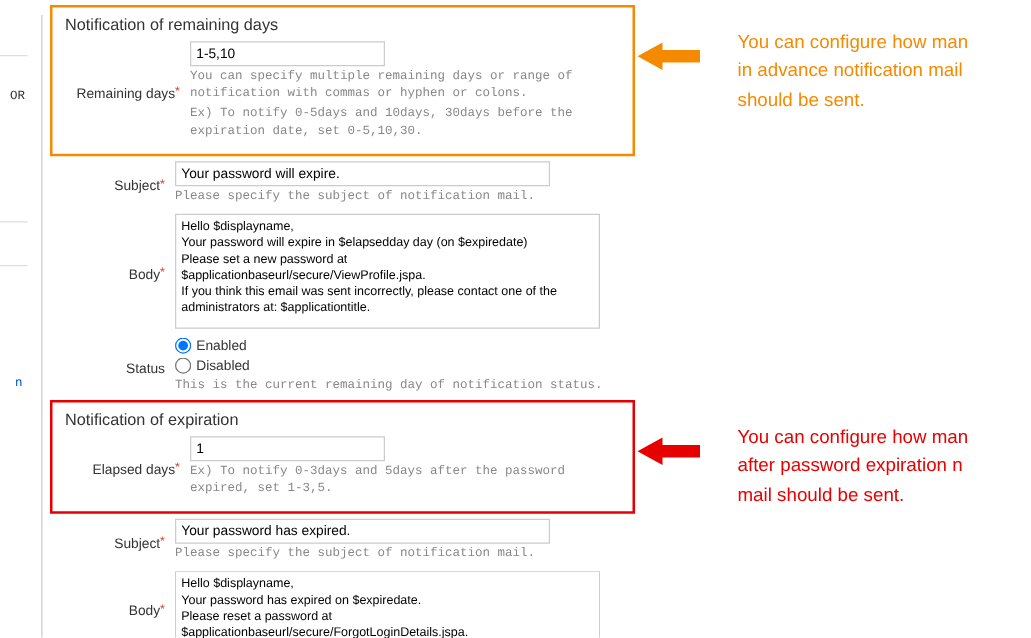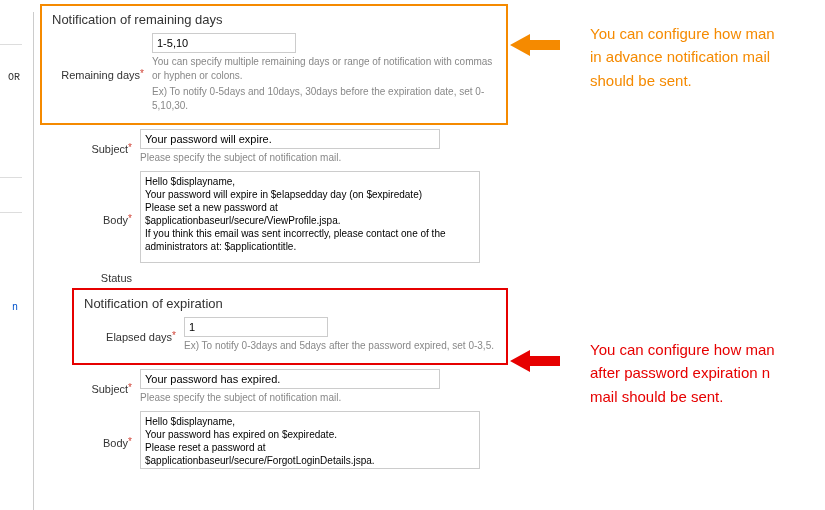--- a/index.html
+++ b/index.html
@@ -35,21 +35,21 @@
     left: 40px; top: 0;
     width: 770px;
   }
 
   .section-box {
     border: 2px solid;
     padding: 6px 10px 8px 10px;
     margin-bottom: 4px;
   }
   .box-orange { border-color: #f58a00; margin-top: 4px;}
-  .box-red { border-color: #e60000; margin-top: 4px; margin-left: 32px;}
+  .box-red { border-color: #e60000; margin-top: 4px;}
   .section-title {
     font-size: 13px;
     color: #333;
     margin-bottom: 6px;
   }
 
   .row {
     display: flex;
     align-items: center;
     margin-bottom: 2px;
@@ -59,21 +59,21 @@
     text-align: right;
     padding-right: 8px;
     color: #333;
     font-size: 11px;
     padding-top: 3px;
     flex-shrink: 0;
   }
   .req::after { content: "*"; color: #d04437; font-size: 10px; position: relative; top:-2px; }
   .field { flex: 1; }
   input[type=text] {
-    width: 144px;
+    width: 156px;
     height: 20px;
     padding: 2px 4px;
     border: 1px solid #ccc;
     font-size: 11px;
     font-family: inherit;
   }
   input[type=text].wide { width: 300px; }
   textarea {
     width: 340px;
     height: 92px;
@@ -83,20 +83,21 @@
     font-family: inherit;
     resize: none;
     line-height: 1.3;
   }
   textarea.short { height: 58px; }
   .hint {
     font-size: 10px;
     color: #888;
     line-height: 1.4;
     margin-top: 2px;
+    font-family: Liberation Mono, monospace;
   }
   .radio-row { display: flex; align-items: center; font-size: 11px; margin-bottom: 3px; }
   .radio-row input { margin-right: 4px; }
 
   .callout {
     position: absolute;
     color: #f58a00;
     font-size: 15px;
     line-height: 1.55;
     margin-left: 28px;
@@ -150,29 +151,40 @@
       <div class="field">
         <textarea style="">Hello $displayname,
 Your password will expire in $elapsedday day (on $expiredate)
 Please set a new password at $applicationbaseurl/secure/ViewProfile.jspa.
 If you think this email was sent incorrectly, please contact one of the administrators at: $applicationtitle.</textarea>
       </div>
     </div>
 
     <div class="row" style="margin-top:4px;">
       <div class="lbl">Status</div>
+      <div class="field">
+        <div class="radio-row">
+          <input type="radio" name="st" checked="" style="">
+          <span>Enabled</span>
+        </div>
+        <div class="radio-row">
+          <input type="radio" name="st" style="">
+          <span>Disabled</span>
+        </div>
+        <div class="hint">This is the current remaining day of notification status.</div>
+      </div>
     </div>
 
     <div class="section-box box-red">
       <div class="section-title">Notification of expiration</div>
       <div class="row">
         <div class="lbl req">Elapsed days</div>
         <div class="field">
           <input type="text" value="1" style="">
-          <div class="hint">Ex) To notify 0-3days and 5days after the password expired, set 0-3,5.</div>
+          <div class="hint">Ex) To notify 0-3days and 5days after the password expired, set 1-3,5.</div>
         </div>
       </div>
     </div>
 
     <div class="row" style="margin-top:4px;">
       <div class="lbl req">Subject</div>
       <div class="field">
         <input type="text" class="wide" value="Your password has expired." style="">
         <div class="hint">Please specify the subject of notification mail.</div>
       </div>

